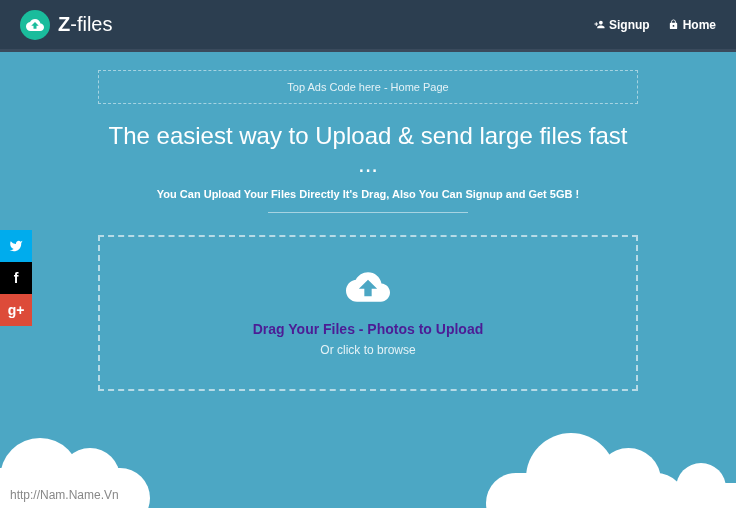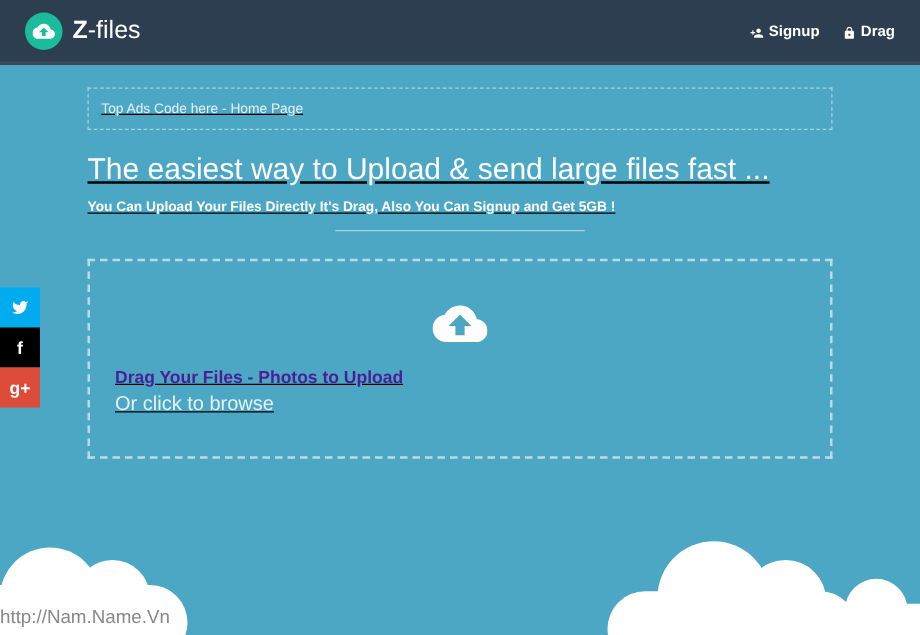--- a/index.html
+++ b/index.html
@@ -5,56 +5,56 @@
     * { margin: 0; padding: 0; box-sizing: border-box; }
     body { font-family: Arial, Helvetica, sans-serif; width: 736px; height: 508px; overflow: hidden; position: relative; background: #4ca7c4; }
     
     .navbar { background: #2c3e50; height: 52px; display: flex; align-items: center; justify-content: space-between; padding: 13px 20px; border-bottom: 3px solid #3a4a5c; }
     .logo { display: flex; align-items: center; gap: 8px; }
     .logo-icon { width: 30px; height: 30px; background: #1abc9c; border-radius: 50%; display: flex; align-items: center; justify-content: center; }
     .logo-icon svg { width: 18px; height: 18px; fill: white; }
     .logo-text { color: white; font-size: 20px; font-weight: bold; }
     .logo-text .suffix { font-weight: normal; }
     .nav-links { display: flex; gap: 18px; }
-    .nav-link { color: white; font-size: 12px; font-weight: bold; text-decoration: none; display: flex; align-items: flex-end; gap: 4px; cursor: pointer; }
+    .nav-link { color: white; font-size: 12px; font-weight: bold; text-decoration: none; display: flex; align-items: center; gap: 4px; cursor: pointer; }
     .nav-link svg { width: 11px; height: 11px; fill: white; }
     
-    .content { padding: 18px 70px 0; position: relative; text-decoration: underline; }
+    .content { padding: 18px 98px 0; text-align: center; position: relative; }
     
     .ad-box { border: 1px dashed rgba(255,255,255,0.5); padding: 10px; margin-bottom: 18px; color: rgba(255,255,255,0.85); font-size: 11px; }
     
     .main-title { color: white; font-size: 24px; font-weight: normal; margin-bottom: 10px; }
     .subtitle { color: white; font-size: 11px; font-weight: bold; margin-bottom: 12px; }
     .divider { width: 200px; height: 1px; background: rgba(255,255,255,0.5); margin: 0 auto 22px; }
     
     .upload-box { border: 2px dashed rgba(255,255,255,0.6); padding: 28px 20px 32px; margin-bottom: 18px; cursor: pointer; }
     .upload-icon { margin: 0 auto 12px; width: 44px; height: 44px; }
     .upload-icon svg { width: 44px; height: 44px; fill: white; }
     .upload-title { color: #4c1d95; font-size: 14px; font-weight: bold; margin-bottom: 6px; }
-    .upload-sub { color: rgba(255,255,255,0.85); font-size: 16px; }
+    .upload-sub { color: rgba(255,255,255,0.85); font-size: 12px; }
     
     .social-bar { position: absolute; left: 0; top: 230px; display: flex; flex-direction: column; }
     .social-btn { width: 32px; height: 32px; display: flex; align-items: center; justify-content: center; cursor: pointer; color: white; font-size: 14px; font-weight: bold; }
     .social-btn.tw { background: #00aced; }
     .social-btn.fb { background: #000; }
     .social-btn.gp { background: #dd4b39; }
     .social-btn svg { width: 14px; height: 14px; fill: white; }
     
     .clouds { position: absolute; bottom: 0; left: 0; right: 0; height: 80px; pointer-events: none; }
     .cloud { position: absolute; background: white; border-radius: 50px; }
     .cloud1 { width: 180px; height: 60px; bottom: -20px; left: -30px; }
     .cloud1::before { content: ''; position: absolute; width: 80px; height: 80px; background: white; border-radius: 50%; top: -30px; left: 30px; }
     .cloud1::after { content: ''; position: absolute; width: 60px; height: 60px; background: white; border-radius: 50%; top: -20px; left: 90px; }
     .cloud2 { width: 200px; height: 60px; bottom: -25px; right: 50px; }
     .cloud2::before { content: ''; position: absolute; width: 90px; height: 90px; background: white; border-radius: 50%; top: -40px; left: 40px; }
     .cloud2::after { content: ''; position: absolute; width: 65px; height: 65px; background: white; border-radius: 50%; top: -25px; left: 110px; }
     .cloud3 { width: 100px; height: 40px; bottom: -15px; right: -20px; }
     .cloud3::before { content: ''; position: absolute; width: 50px; height: 50px; background: white; border-radius: 50%; top: -20px; left: 20px; }
     
-    .watermark { position: absolute; bottom: 6px; left: 0; color: #888; font-size: 15px; z-index: 10; text-align: center; }
+    .watermark { position: absolute; bottom: 6px; left: 10px; color: #888; font-size: 12px; z-index: 10; text-align: center; }
   </style>
 </head>
 <body>
 
 <div class="navbar">
   <div class="logo">
     <div class="logo-icon">
       <svg viewBox="0 0 24 24">
           <path d="M19.35 10.04C18.67 6.59 15.64 4 12 4 9.11 4 6.6 5.64 5.35 8.04 2.34 8.36 0 10.91 0 14c0 3.31 2.69 6 6 6h13c2.76 0 5-2.24 5-5 0-2.64-2.05-4.78-4.65-4.96zM14 13v4h-4v-4H7l5-5 5 5h-3z"></path>
         </svg>
@@ -65,21 +65,21 @@
     <a class="nav-link">
       <svg viewBox="0 0 24 24">
           <path d="M15 12c2.21 0 4-1.79 4-4s-1.79-4-4-4-4 1.79-4 4 1.79 4 4 4zm-9-2V7H4v3H1v2h3v3h2v-3h3v-2H6zm9 4c-2.67 0-8 1.34-8 4v2h16v-2c0-2.66-5.33-4-8-4z"></path>
         </svg>
       <span>Signup</span>
     </a>
     <a class="nav-link">
       <svg viewBox="0 0 24 24">
           <path d="M18 8h-1V6c0-2.76-2.24-5-5-5S7 3.24 7 6v2H6c-1.1 0-2 .9-2 2v10c0 1.1.9 2 2 2h12c1.1 0 2-.9 2-2V10c0-1.1-.9-2-2-2zm-6 9c-1.1 0-2-.9-2-2s.9-2 2-2 2 .9 2 2-.9 2-2 2zm3.1-9H8.9V6c0-1.71 1.39-3.1 3.1-3.1 1.71 0 3.1 1.39 3.1 3.1v2z"></path>
         </svg>
-      <span>Drag</span>
+      <span>Home</span>
     </a>
   </div>
 </div>
 
 <div class="content">
   <div class="ad-box">Top Ads Code here - Home Page</div>
 
   <h1 class="main-title">The easiest way to Upload &amp; send large files fast ...</h1>
   <p class="subtitle">You Can Upload Your Files Directly It's Drag, Also You Can Signup and Get 5GB !</p>
   <div class="divider"></div>

